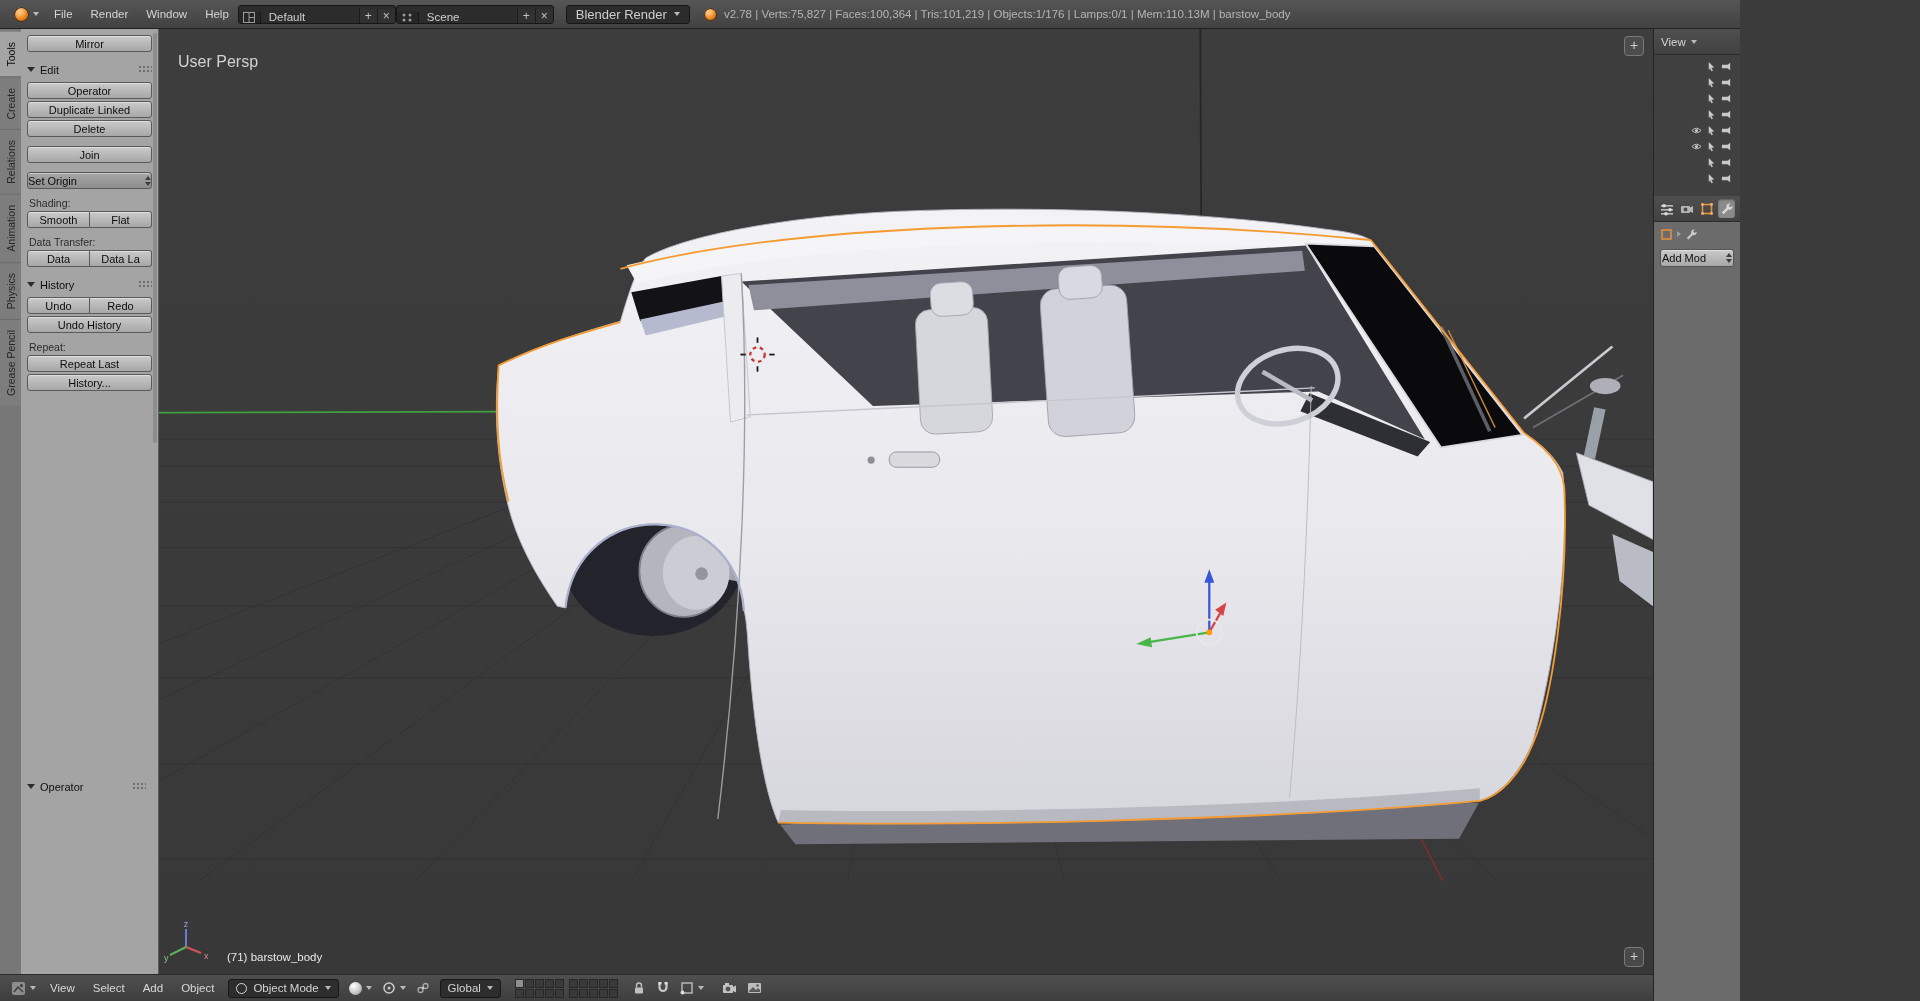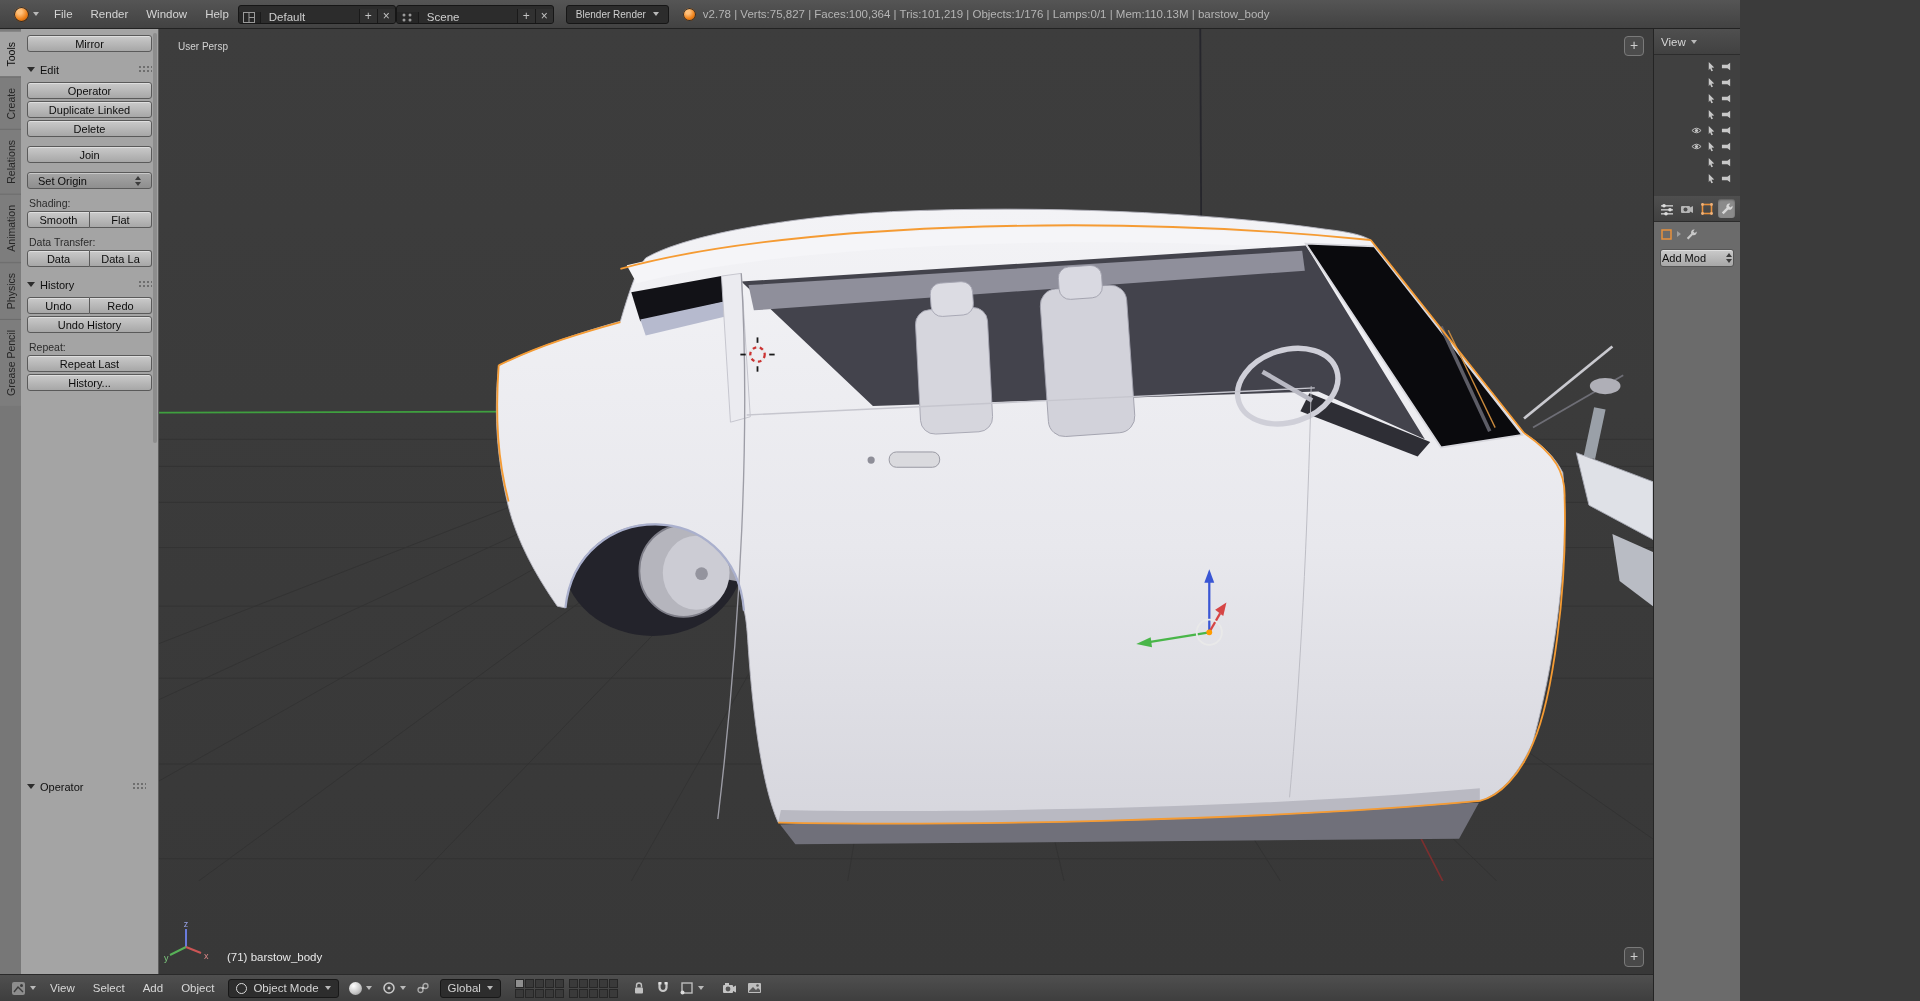--- a/index.html
+++ b/index.html
@@ -19,61 +19,61 @@
     border-top:4.5px solid #b9b9b9; }
   .menu { padding:0 9px; cursor:default; font-size:11.5px; }
   .selector { display:flex; align-items:flex-end; height:19px; background:#2c2c2c; border:1px solid #161616;
     border-radius:3px; overflow:hidden; }
   .sel-icon { width:22px; display:flex; align-items:center; justify-content:center; background:#262626;
     border-right:1px solid #1a1a1a; }
   .sel-text { display:flex; align-items:center; padding:0 8px; min-width:98px; color:#cfcfcf; font-size:11.5px; }
   .sel-btn { width:18px; display:flex; align-items:center; justify-content:center; border-left:1px solid #1a1a1a;
     background:#313131; color:#c4c4c4; font-size:12px; }
   .engine-select { display:flex; align-items:center; gap:7px; height:19px; background:#2c2c2c;
-    border:1px solid #161616; border-radius:3px; padding:0 9px; margin-left:12px; color:#cfcfcf; font-size:10px;justify-content:center; }
+    border:1px solid #161616; border-radius:3px; padding:0 9px; margin-left:12px; color:#cfcfcf; font-size:13px;justify-content:center; }
   .stats { margin-left:7px; color:#b5b5b5; font-size:11.5px; white-space:nowrap; }
 
   
   .main { flex:1; display:flex; min-height:0; }
   .vcol { width:1833px; display:flex; flex-direction:column; min-width:0; }
   .viewport { position:relative; flex:1; background:linear-gradient(#3d3d3d,#383838); overflow:hidden; }
   svg.scene { position:absolute; inset:0; display:block; }
 
   
   .toolshelf { position:absolute; left:0; top:0; bottom:0; width:159px; display:flex; z-index:4; }
   .tabstrip { width:21px; background:#777777; display:flex; flex-direction:column; padding-top:2px; }
   .vtab { writing-mode:vertical-rl; transform:rotate(180deg); display:flex; align-items:center; justify-content:center;
     font-size:10.5px; color:#262626; padding:10px 0; background:#7d7d7d; border-bottom:1px solid #6c6c6c; }
   .vtab.active { background:#a4a4a4; color:#0c0c0c; }
   .shelf-body { flex:1; background:#a4a4a4; border-right:1px solid #5d5d5d; padding:4px 6px; position:relative;
     color:#111; font-size:11px; }
   .tbtn { display:flex; align-items:center; justify-content:center; height:17px;
     background:linear-gradient(#cacaca,#a7a7a7); border:1px solid #5a5a5a; border-radius:3px;
     font-size:11px; color:#0c0c0c; margin-top:2px; box-shadow:inset 0 1px 0 rgba(255,255,255,.4); }
-  .tbtn.menu-btn { background:linear-gradient(#a6a6a6,#8e8e8e); justify-content:space-between; padding:0 10px; }
+  .tbtn.menu-btn { background:linear-gradient(#a6a6a6,#8e8e8e); justify-content:space-between; padding:0 0; }
   .updown { display:flex; flex-direction:column; gap:2px; }
   .updown i { display:block; width:0; height:0; border-left:3px solid transparent; border-right:3px solid transparent; }
   .updown i.up { border-bottom:4px solid #3c3c3c; }
   .updown i.dn { border-top:4px solid #3c3c3c; }
   .btn-row { display:flex; margin-top:2px; }
   .btn-row .tbtn { flex:1; margin-top:0; border-radius:0; border-left-width:0; }
   .btn-row .tbtn:first-child { border-radius:3px 0 0 3px; border-left-width:1px; }
   .btn-row .tbtn:last-child { border-radius:0 3px 3px 0; }
   .gap6 { height:7px; }
   .shelf-label { margin:8px 0 1px 2px; color:#2b2b2b; font-size:10.5px; }
   .panel-head { display:flex; align-items:center; gap:5px; margin-top:10px; height:15px; color:#0f0f0f; font-size:11px; }
   .tri { width:0; height:0; border-left:4px solid transparent; border-right:4px solid transparent;
     border-top:5px solid #2c2c2c; }
   .grip { margin-left:auto; width:14px; height:9px;
     background-image:radial-gradient(circle,#6e6e6e 1px,transparent 1.2px); background-size:4px 4px; }
   .operator-head { position:absolute; left:6px; right:12px; top:740px; }
   .shelf-scroll { position:absolute; top:4px; right:1px; width:4px; height:410px; background:#8d8d8d; border-radius:2px; }
 
   
-  .view-label { position:absolute; left:178px; top:12px; color:#d2d2d2; font-size:10px; z-index:3; }
+  .view-label { position:absolute; left:178px; top:24px; color:#d2d2d2; font-size:16px; z-index:3; }
   .object-label { position:absolute; left:227px; bottom:11px; color:#e8e8e8; font-size:11.5px; z-index:3; }
   .mini-axis { position:absolute; left:160px; bottom:5px; z-index:3; }
   .plus { position:absolute; right:9px; width:20px; height:20px; background:rgba(96,96,96,.45);
     border:1px solid #7a7a7a; border-radius:4px; color:#cfcfcf; font-size:14px; line-height:17px;
     text-align:center; z-index:3; }
   .plus.top { top:7px; } .plus.bot { bottom:7px; }
 
   
   .vheader { flex:0 0 27px; background:linear-gradient(#4f4f4f,#3e3e3e); border-top:1px solid #2a2a2a;
     display:flex; align-items:center; padding:0 7px; gap:2px; color:#d8d8d8; font-size:11.5px; }

